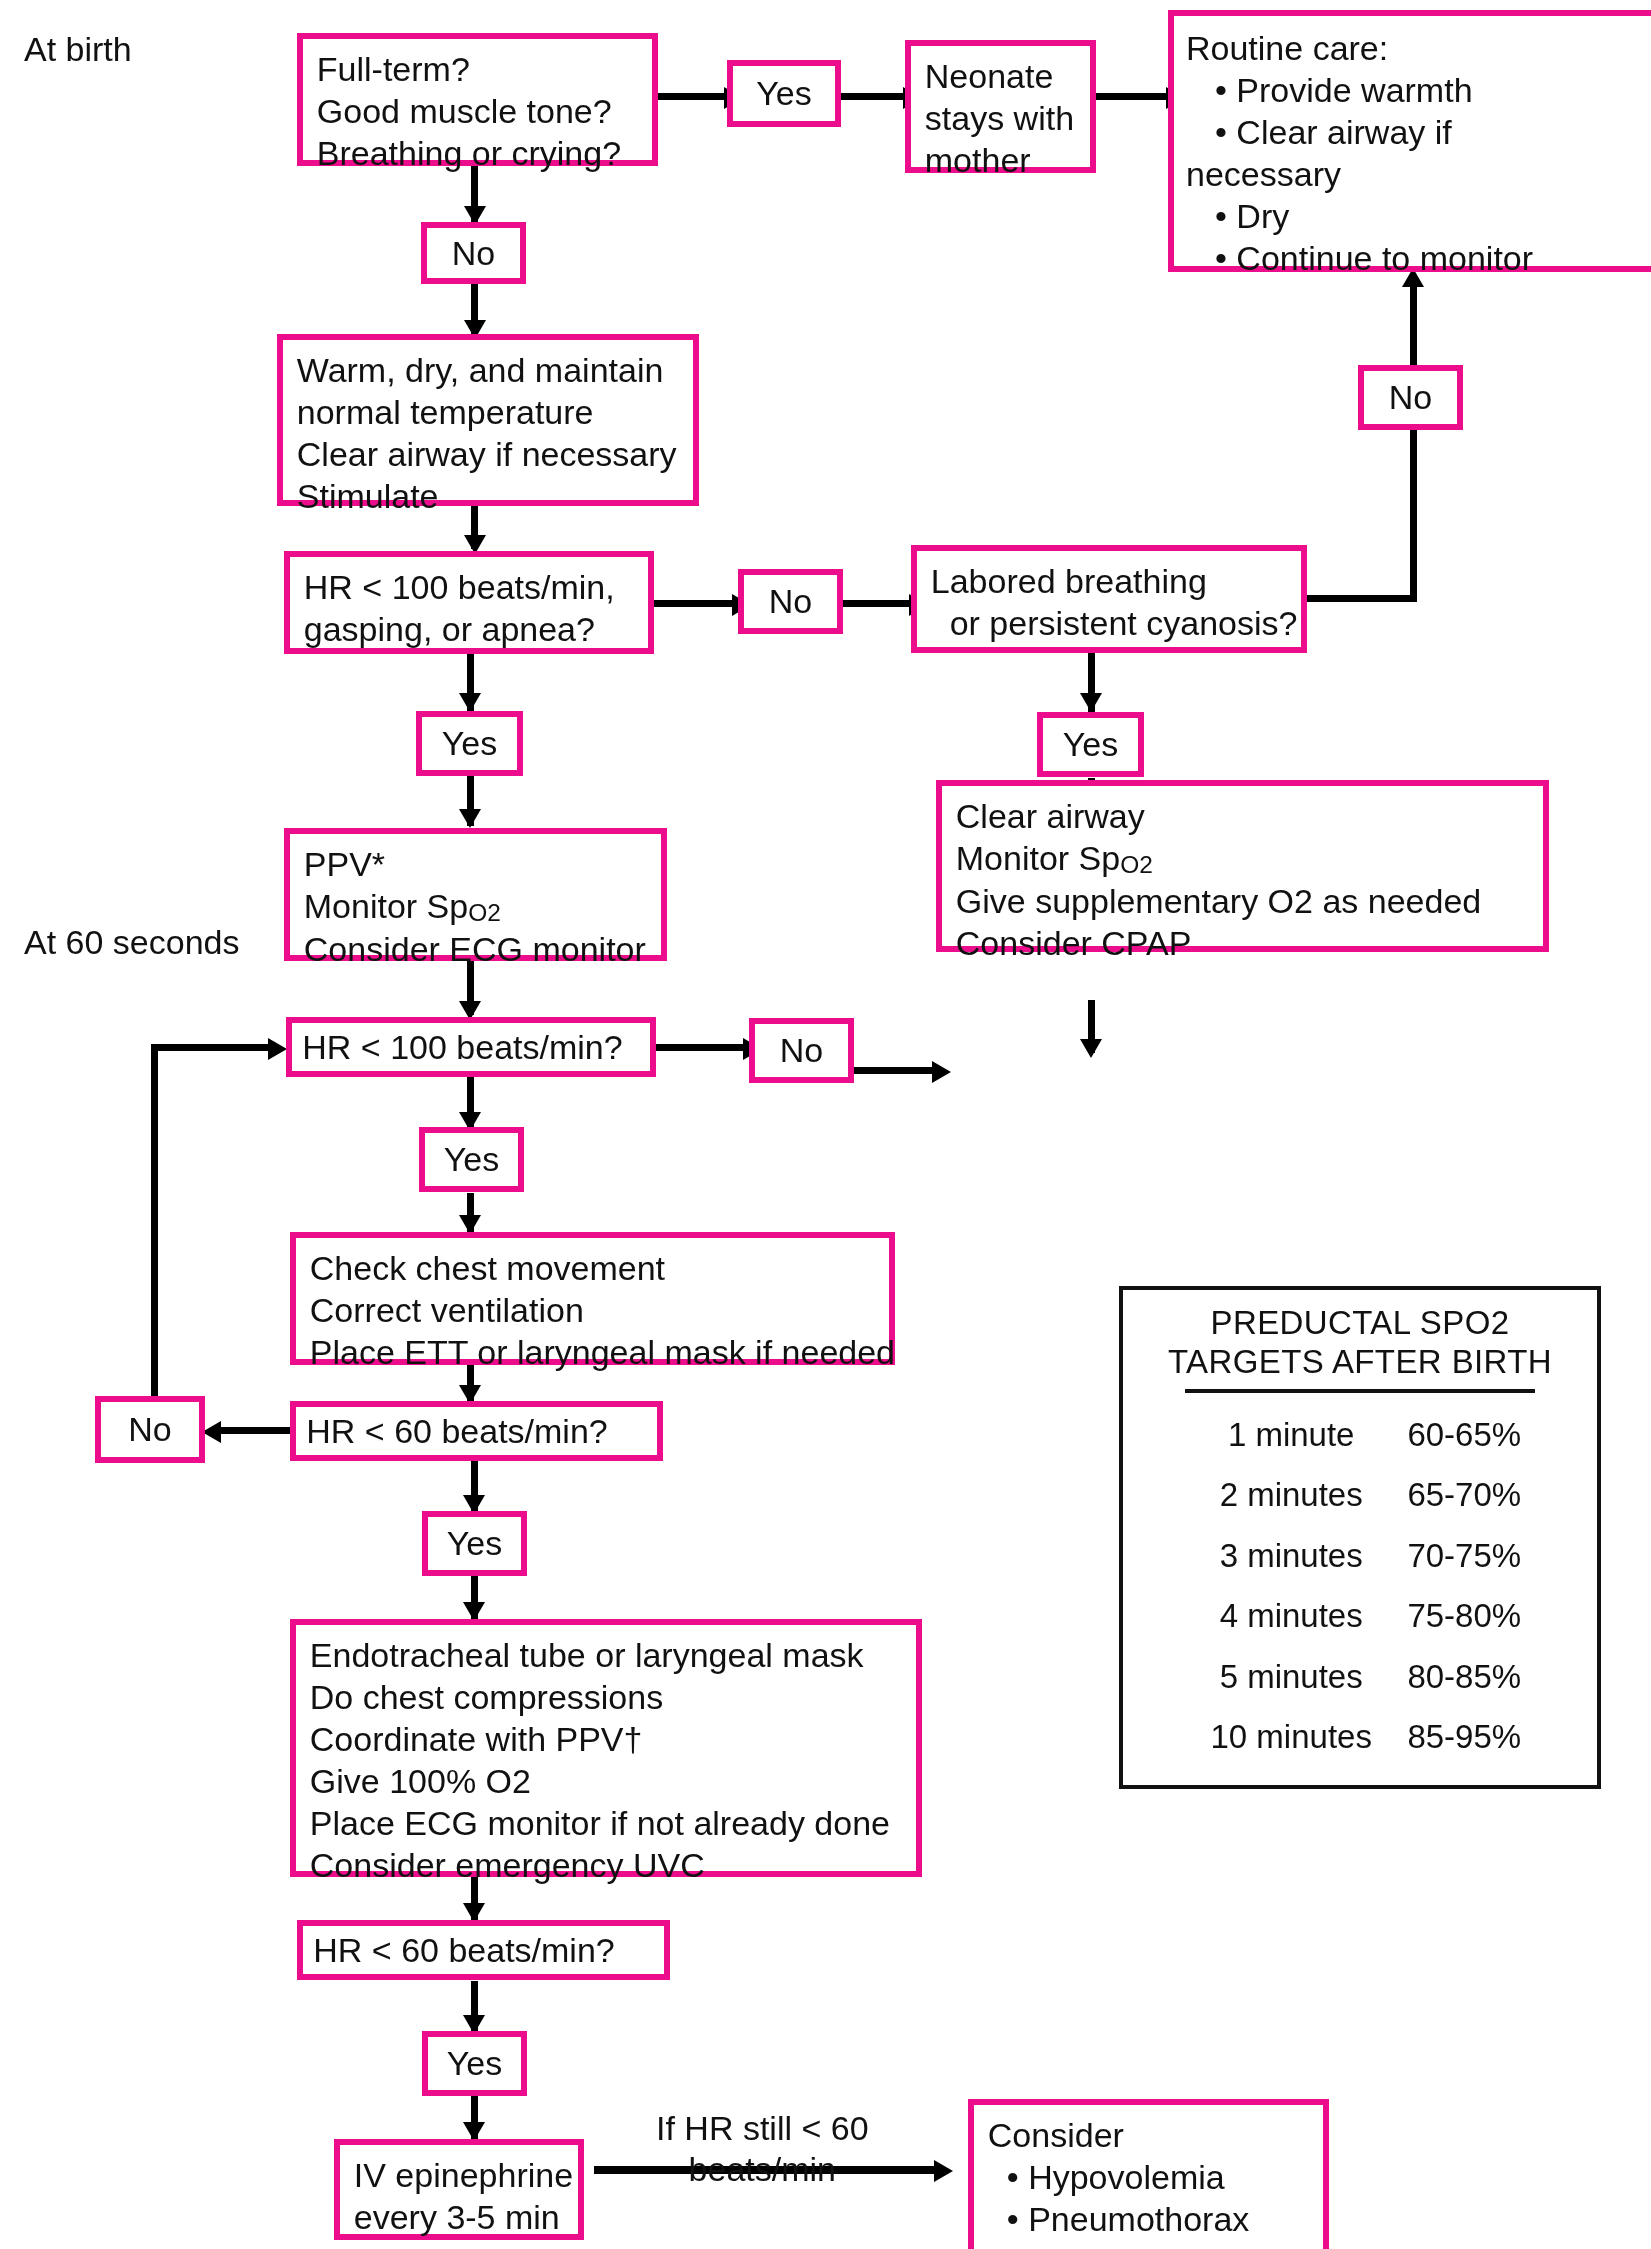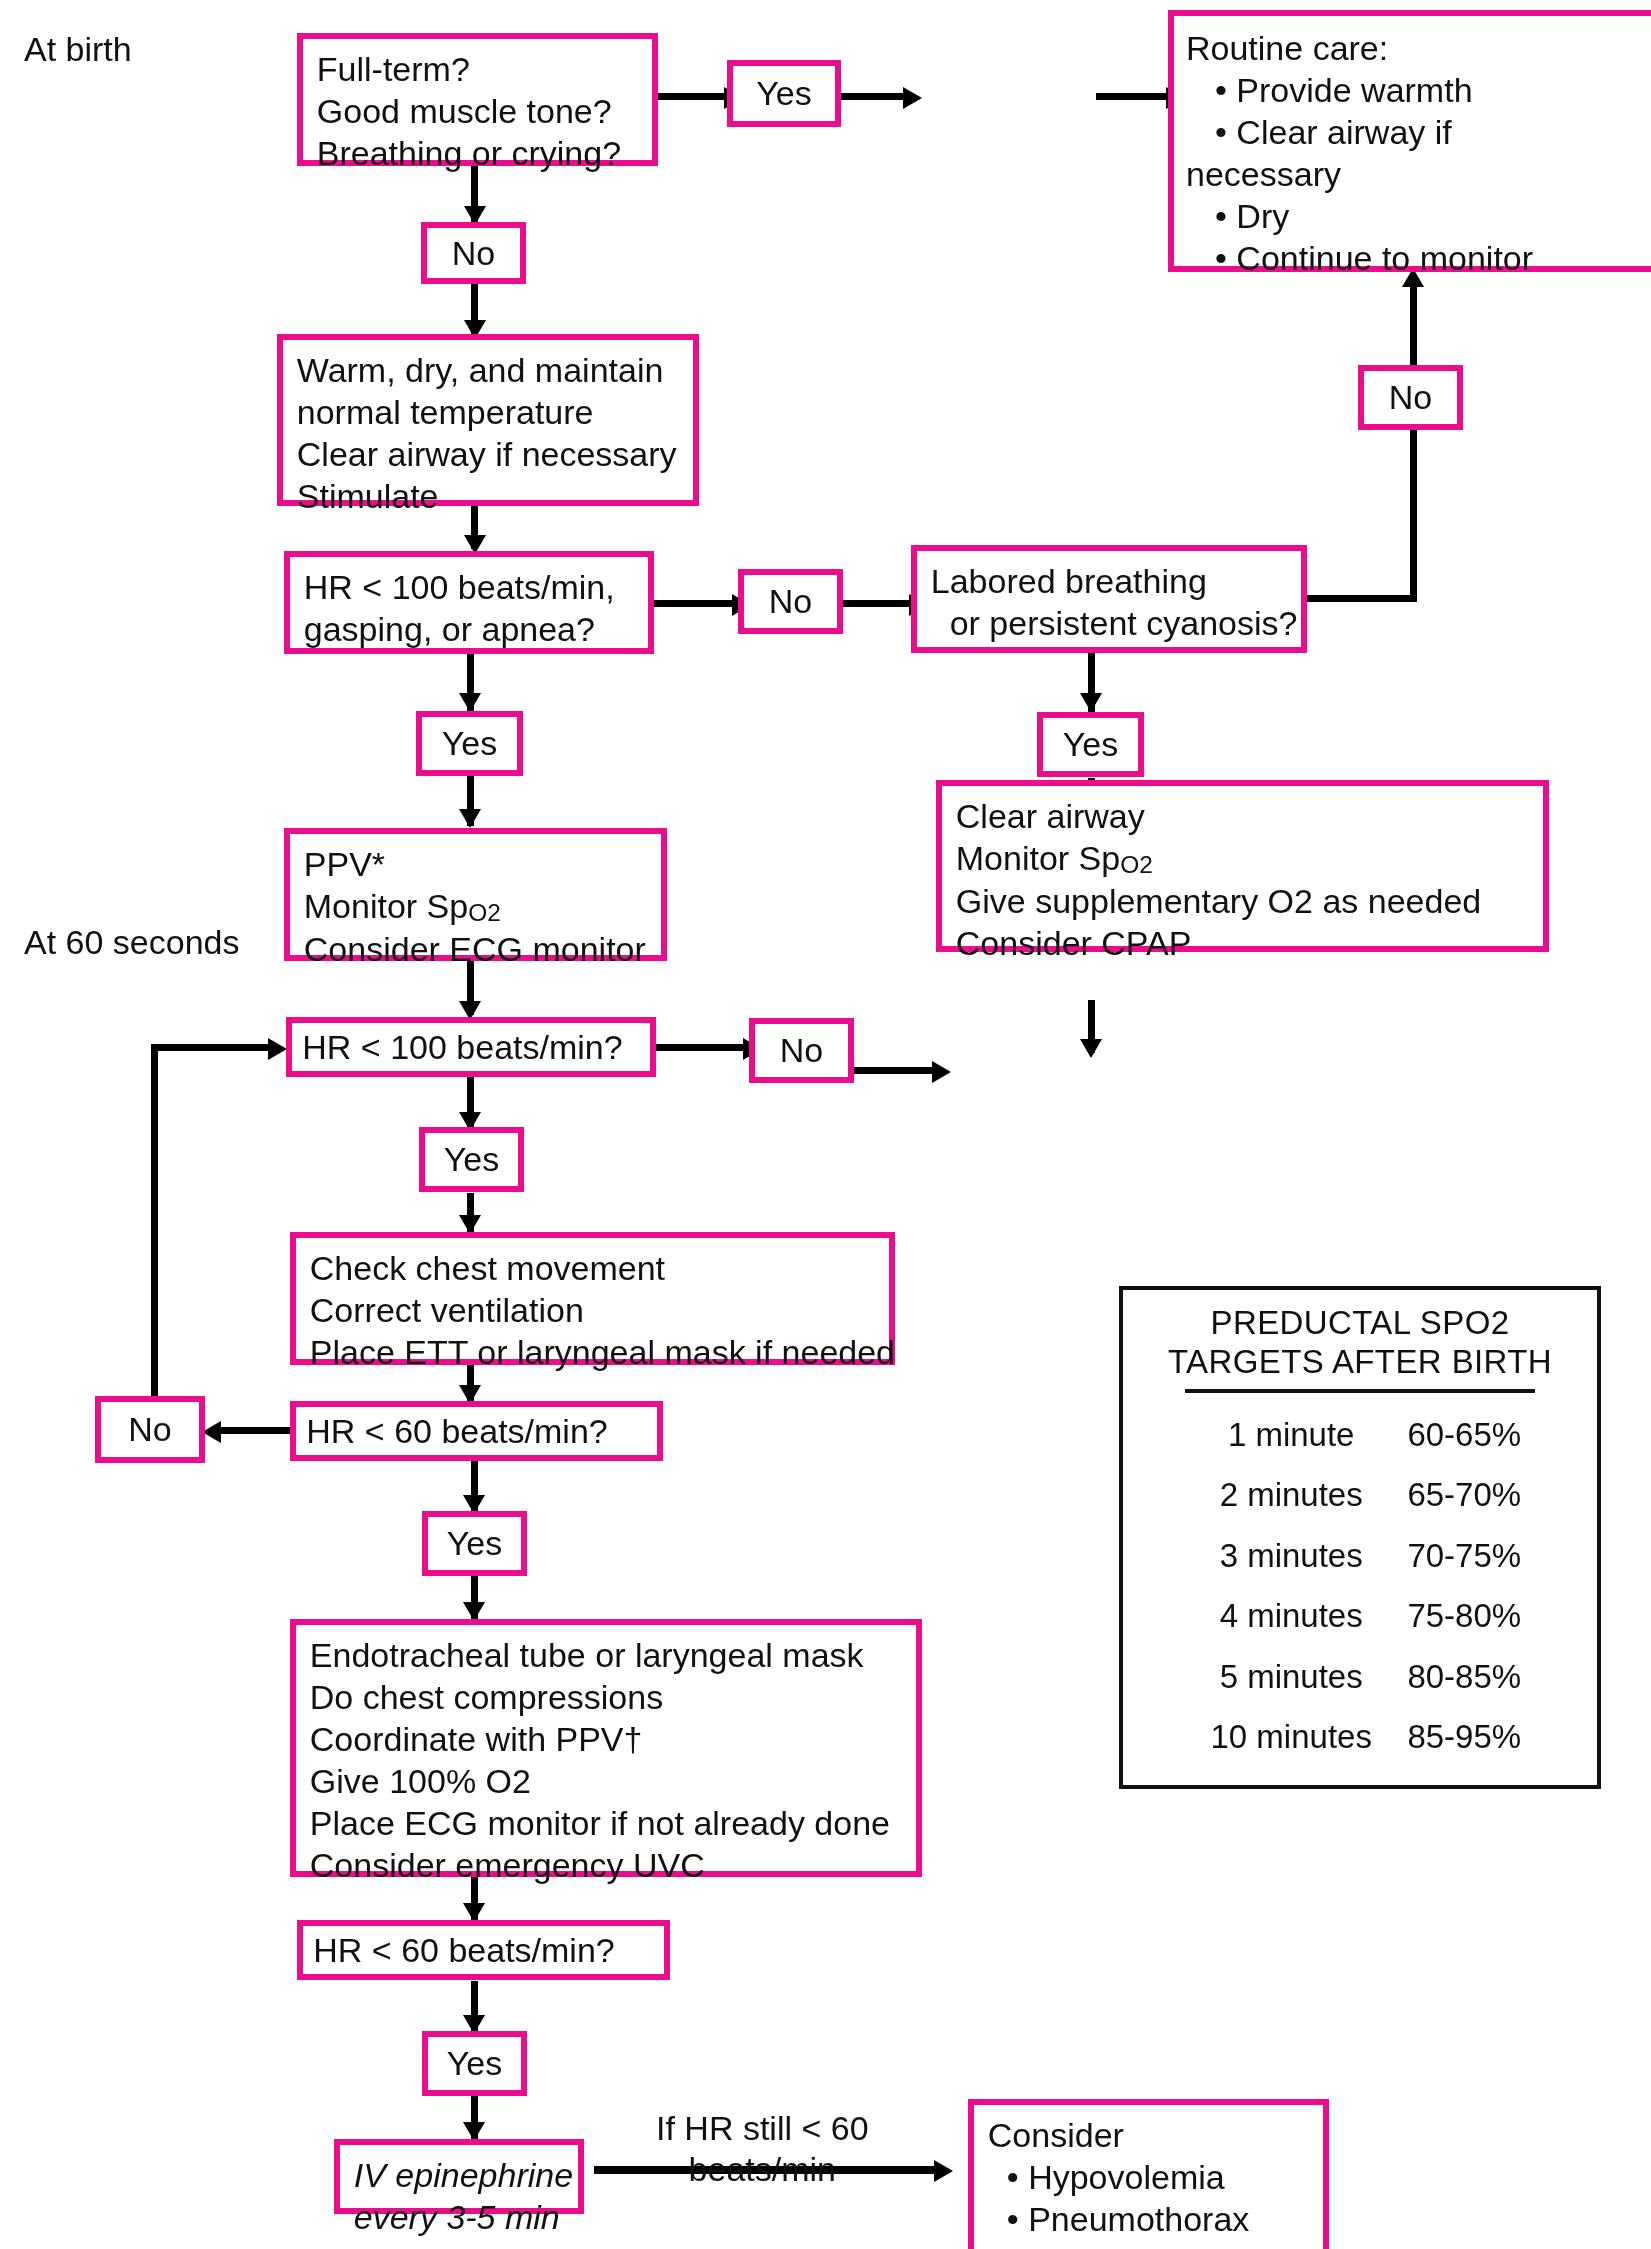--- a/index.html
+++ b/index.html
@@ -113,20 +113,23 @@
 Breathing or crying?</div>
 
   <div class="arrowline" style="left:658px; top:93px; width:69px; height:6.9px;"></div>
   <div class="ah ah-right" style="left:724px; top:87px;"></div>
 
   <div class="yn" style="left:727px; top:60px; width:114px; height:67px;">Yes</div>
 
   <div class="arrowline" style="left:841px; top:93px; width:65px; height:6.9px;"></div>
   <div class="ah ah-right" style="left:903px; top:87px;"></div>
 
+  <div class="box" style="left:905px; top:40px; width:191px; height:133px;">Neonate
+stays with
+mother</div>
 
   <div class="arrowline" style="left:1096px; top:93px; width:73px; height:6.9px;"></div>
   <div class="ah ah-right" style="left:1166px; top:87px;"></div>
 
   <div class="box" style="left:1168px; top:10.3px; width:540px; height:262px; padding:10.3px 12px; white-space:normal;">
     <span class="bullet-line">Routine care:</span>
     <span class="bullet-line" style="padding-left:29px;">•&nbsp;<span>Provide warmth</span></span>
     <span class="bullet-line" style="padding-left:29px;">•&nbsp;<span>Clear airway if</span></span>
     <span class="bullet-line">necessary</span>
     <span class="bullet-line" style="padding-left:29px;">•&nbsp;<span>Dry</span></span>
@@ -262,21 +265,21 @@
   <div class="box tight" style="left:297px; top:1920px; width:373px; height:60px;">HR &lt; 60 beats/min?</div>
 
   <div class="arrowline" style="left:471px; top:1981px; width:6.9px; height:53px;"></div>
   <div class="ah ah-down" style="left:463px; top:2015px;"></div>
 
   <div class="yn" style="left:422px; top:2031px; width:105px; height:65px;">Yes</div>
 
   <div class="arrowline" style="left:471px; top:2096px; width:6.9px; height:43px;"></div>
   <div class="ah ah-down" style="left:463px; top:2122px;"></div>
 
-  <div class="box" style="left:334px; top:2139px; width:250px; height:75px;font-style:italic;">IV epinephrine
+  <div class="box" style="left:334px; top:2139px; width:250px; height:101px;">IV epinephrine
 every 3-5 min</div>
 
   <div class="arrowline" style="left:594px; top:2166px; width:344px; height:7.7px;"></div>
   <div class="ah ah-right" style="left:934px; top:2160px;"></div>
 
   <div class="plainlabel" style="left:656px; top:2108px; text-align:center; line-height:1.22;">If HR still &lt; 60
 beats/min</div>
 
   <div class="box" style="left:968px; top:2099px; width:361px; height:167px; white-space:normal;">
     <span class="bullet-line">Consider</span>

